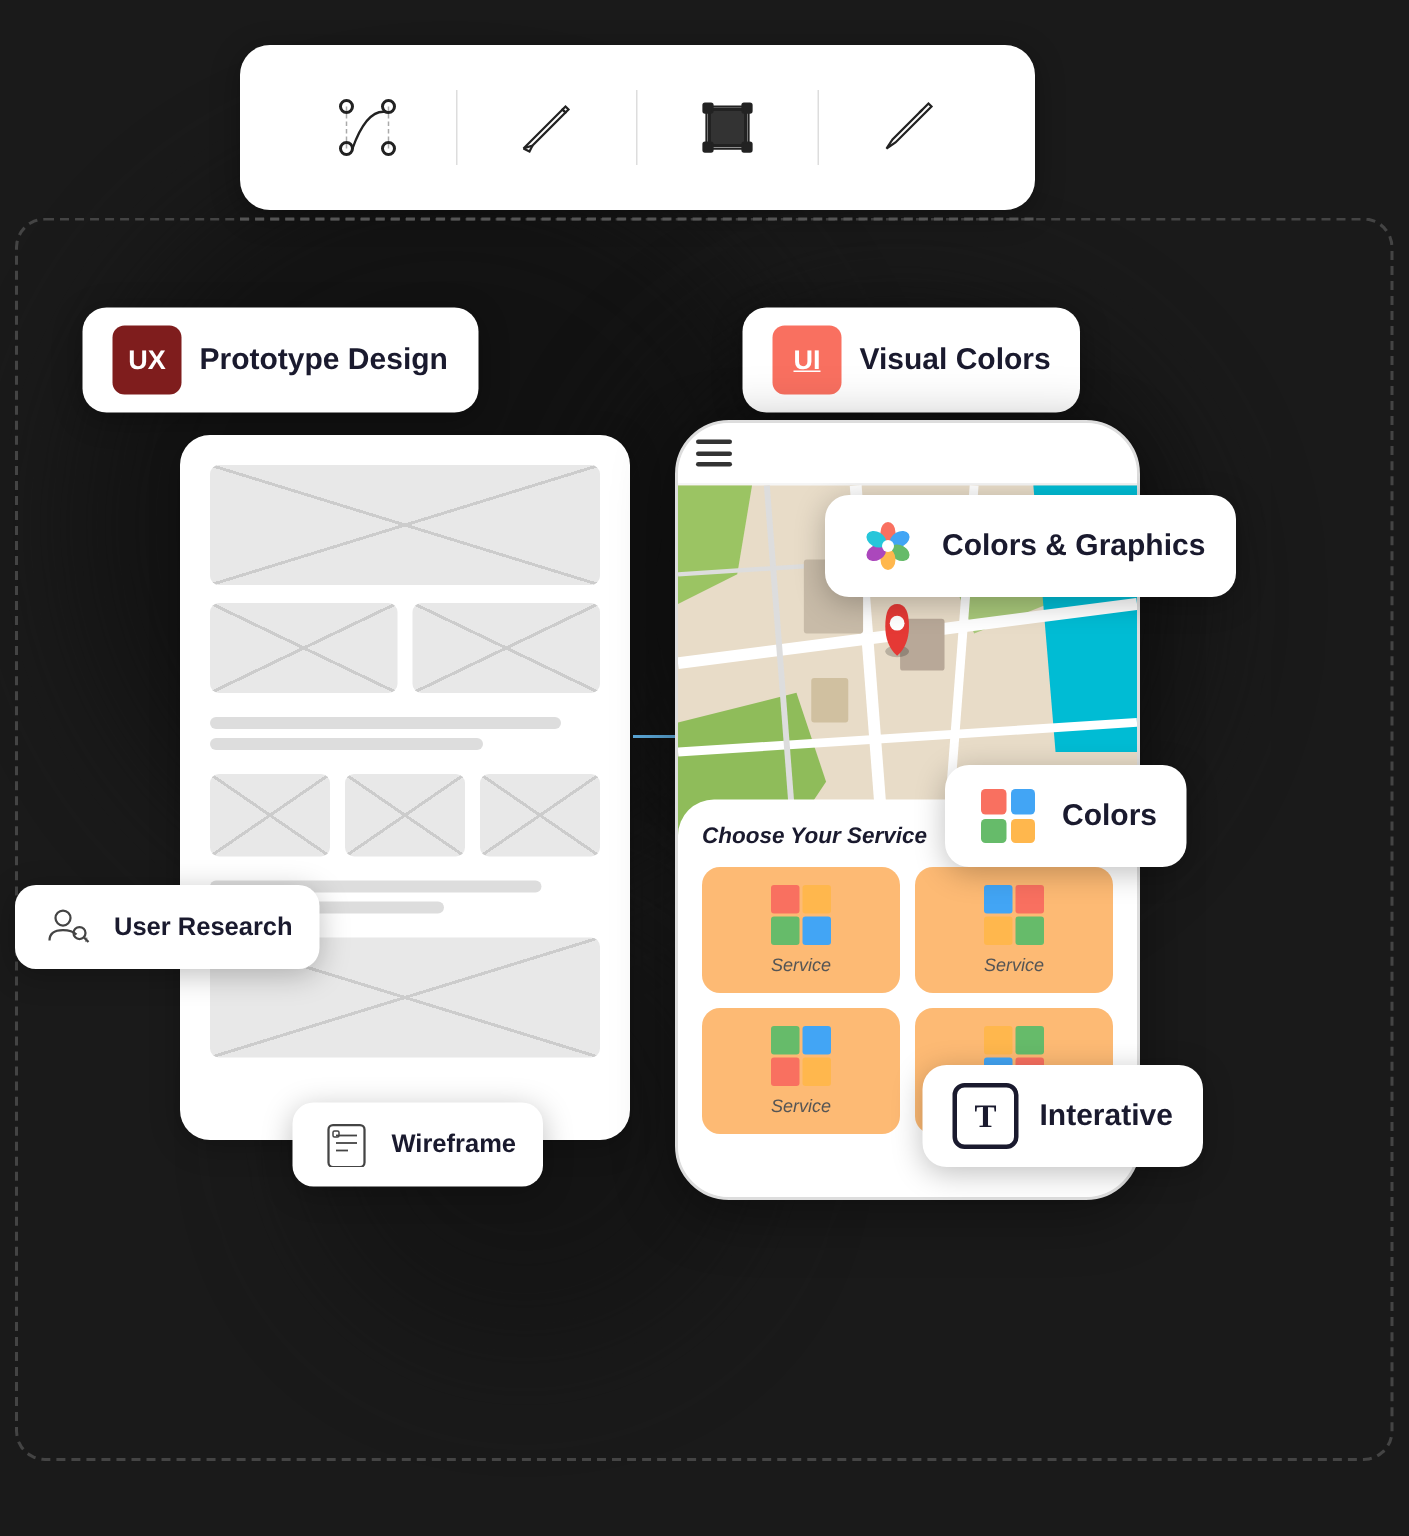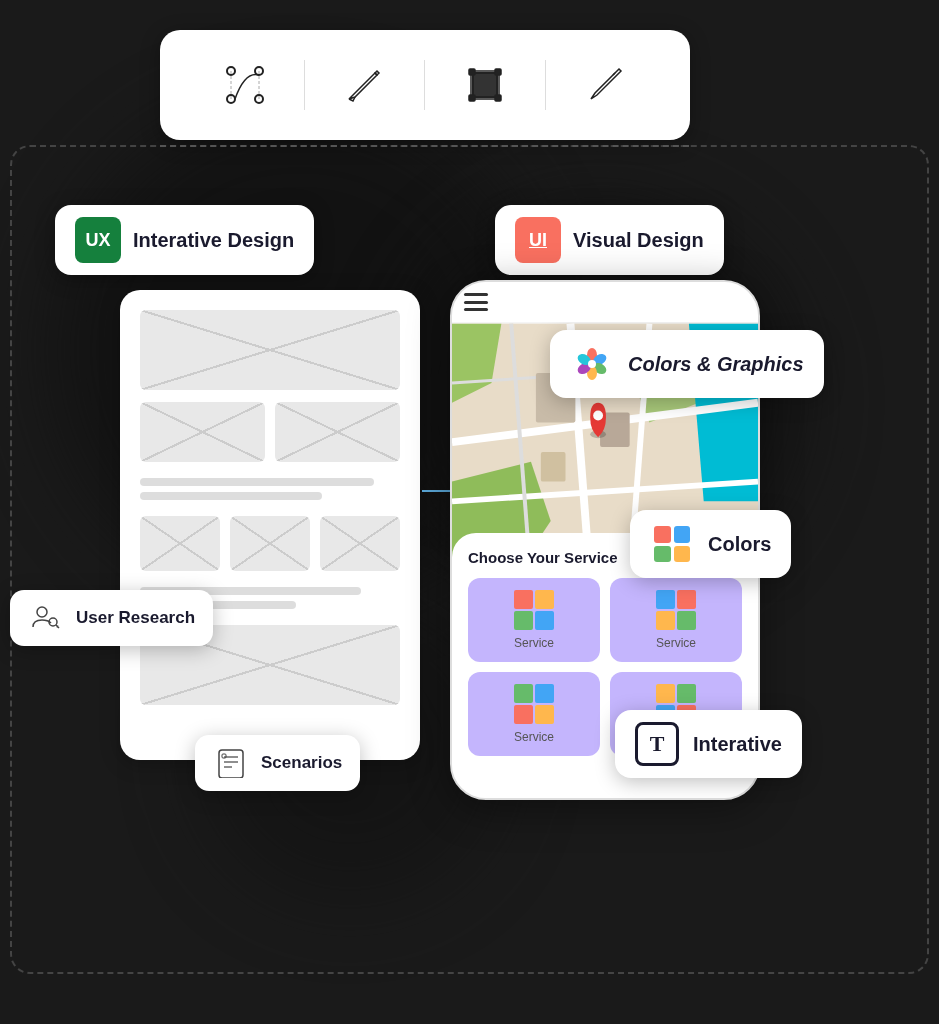--- a/index.html
+++ b/index.html
@@ -83,21 +83,21 @@
       border-radius: 8px;
       display: flex;
       align-items: center;
       justify-content: center;
       font-weight: 900;
       font-size: 18px;
       color: #fff;
       flex-shrink: 0;
     }
 
-    .badge-label.ux { background: #15803d; }
+    .badge-label.ux { background: #7f1d1d; }
     .badge-label.ui { background: #f97060; text-decoration: underline; }
 
     .badge-text {
       font-size: 20px;
       font-weight: 600;
       color: #1a1a2e;
     }
 
     
     .wireframe-panel {
@@ -238,37 +238,38 @@
     
     .service-section {
       position: absolute;
       bottom: 0;
       left: 0;
       right: 0;
       height: 265px;
       background: #fff;
       border-radius: 24px 24px 0 0;
       padding: 16px;
+      font-style: italic;
     }
 
     .service-title {
       font-size: 15px;
       font-weight: 700;
       color: #1a1a2e;
       margin-bottom: 12px;
     }
 
     .service-grid {
       display: grid;
       grid-template-columns: 1fr 1fr;
       gap: 10px;
     }
 
     .service-item {
-      background: #c4b5fd;
+      background: #fdba74;
       border-radius: 12px;
       padding: 12px 8px;
       display: flex;
       flex-direction: column;
       align-items: center;
       gap: 6px;
     }
 
     .service-icon-grid {
       width: 40px;
@@ -414,28 +415,28 @@
       </svg>
     </div>
   </div>
 
   <div style="position:absolute;top:145px;left:160px;right:250px;height:2px;border-top:2px dashed #555;"></div>
 
   <div class="badge-card" style="top:205px;left:55px;">
     <div class="badge-label ux">
       <span>UX</span>
     </div>
-    <span class="badge-text">Interative Design</span>
+    <span class="badge-text">Prototype Design</span>
   </div>
 
   <div class="badge-card" style="top:205px;left:495px;">
     <div class="badge-label ui">
       <span>UI</span>
     </div>
-    <span class="badge-text">Visual Design</span>
+    <span class="badge-text">Visual Colors</span>
   </div>
 
   <div class="wireframe-panel">
 
     <div class="wf-row">
       <div class="wf-block has-x" style="width:100%;height:80px;"></div>
     </div>
 
     <div class="wf-row">
       <div class="wf-block has-x" style="flex:1;height:60px;"></div>
@@ -480,21 +481,21 @@
   <div class="float-label" style="top:735px;left:195px;">
     <div class="float-label-icon">
       <svg viewBox="0 0 30 30">
         <rect x="3" y="2" width="24" height="28" rx="3" stroke="#444" stroke-width="1.5"></rect>
         <line x1="8" y1="9" x2="22" y2="9" stroke="#444" stroke-width="1.2"></line>
         <line x1="8" y1="14" x2="22" y2="14" stroke="#444" stroke-width="1.2"></line>
         <line x1="8" y1="19" x2="16" y2="19" stroke="#444" stroke-width="1.2"></line>
         <rect x="6" y="6" width="4" height="4" rx="1" stroke="#444" stroke-width="1"></rect>
       </svg>
     </div>
-    <span class="float-label-text">Scenarios</span>
+    <span class="float-label-text">Wireframe</span>
   </div>
 
   <div style="position:absolute;top:490px;left:422px;width:52px;height:2px;background:#5ba8d9;"></div>
   <div style="position:absolute;top:486px;left:468px;width:2px;height:10px;background:#5ba8d9;"></div>
 
   <div class="phone-mockup">
 
     <div class="phone-top-bar">
       <div class="phone-menu-icon">
         <span></span>
@@ -572,21 +573,21 @@
             <span style="background:#66bb6a;"></span>
             <span style="background:#42a5f5;"></span>
             <span style="background:#f97060;"></span>
           </div>
           <span class="service-name">Service</span>
         </div>
       </div>
     </div>
   </div>
 
-  <div class="feature-card" style="top:330px;left:550px;font-style:italic;">
+  <div class="feature-card" style="top:330px;left:550px;">
     <div class="feature-icon">
 
       <svg width="38" height="38" viewBox="0 0 38 38">
         <circle cx="19" cy="19" r="4" fill="#999"></circle>
         <ellipse cx="19" cy="10" rx="5" ry="7" fill="#f97060" transform="rotate(0 19 19)"></ellipse>
         <ellipse cx="19" cy="10" rx="5" ry="7" fill="#42a5f5" transform="rotate(60 19 19)"></ellipse>
         <ellipse cx="19" cy="10" rx="5" ry="7" fill="#66bb6a" transform="rotate(120 19 19)"></ellipse>
         <ellipse cx="19" cy="10" rx="5" ry="7" fill="#ffb74d" transform="rotate(180 19 19)"></ellipse>
         <ellipse cx="19" cy="10" rx="5" ry="7" fill="#ab47bc" transform="rotate(240 19 19)"></ellipse>
         <ellipse cx="19" cy="10" rx="5" ry="7" fill="#26c6da" transform="rotate(300 19 19)"></ellipse>

